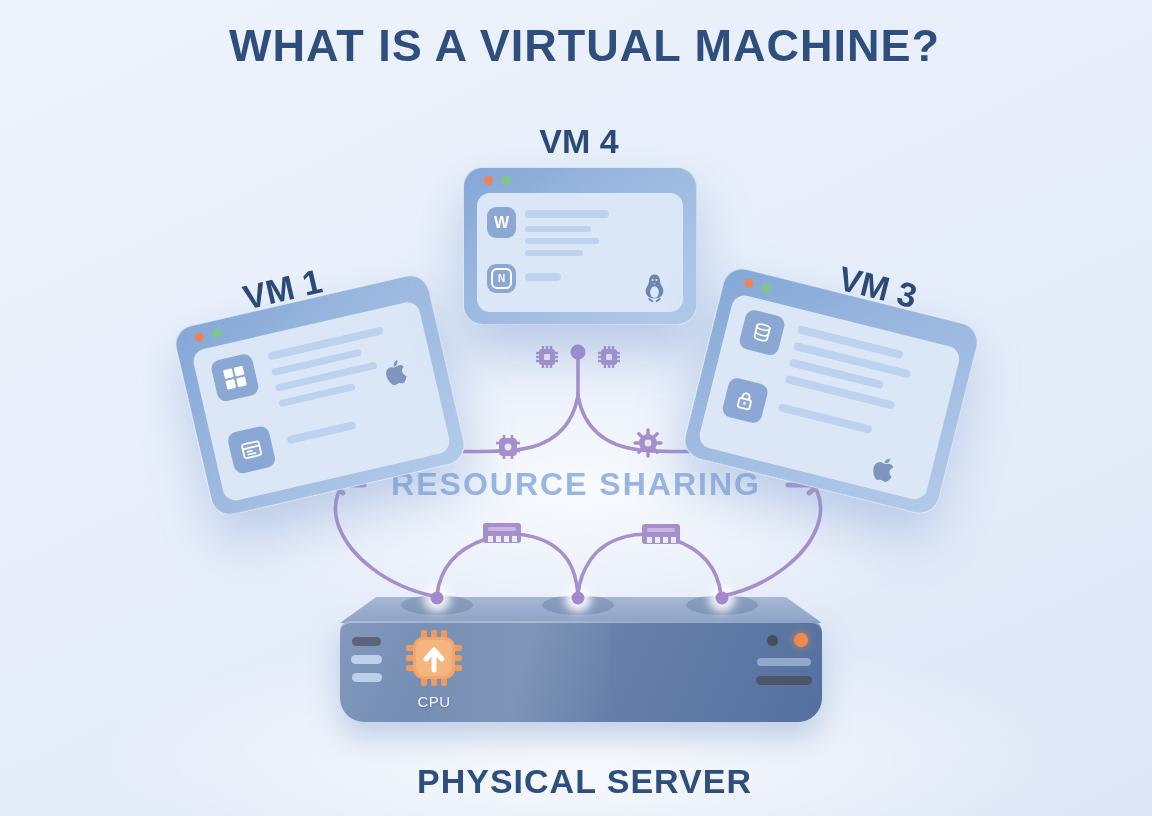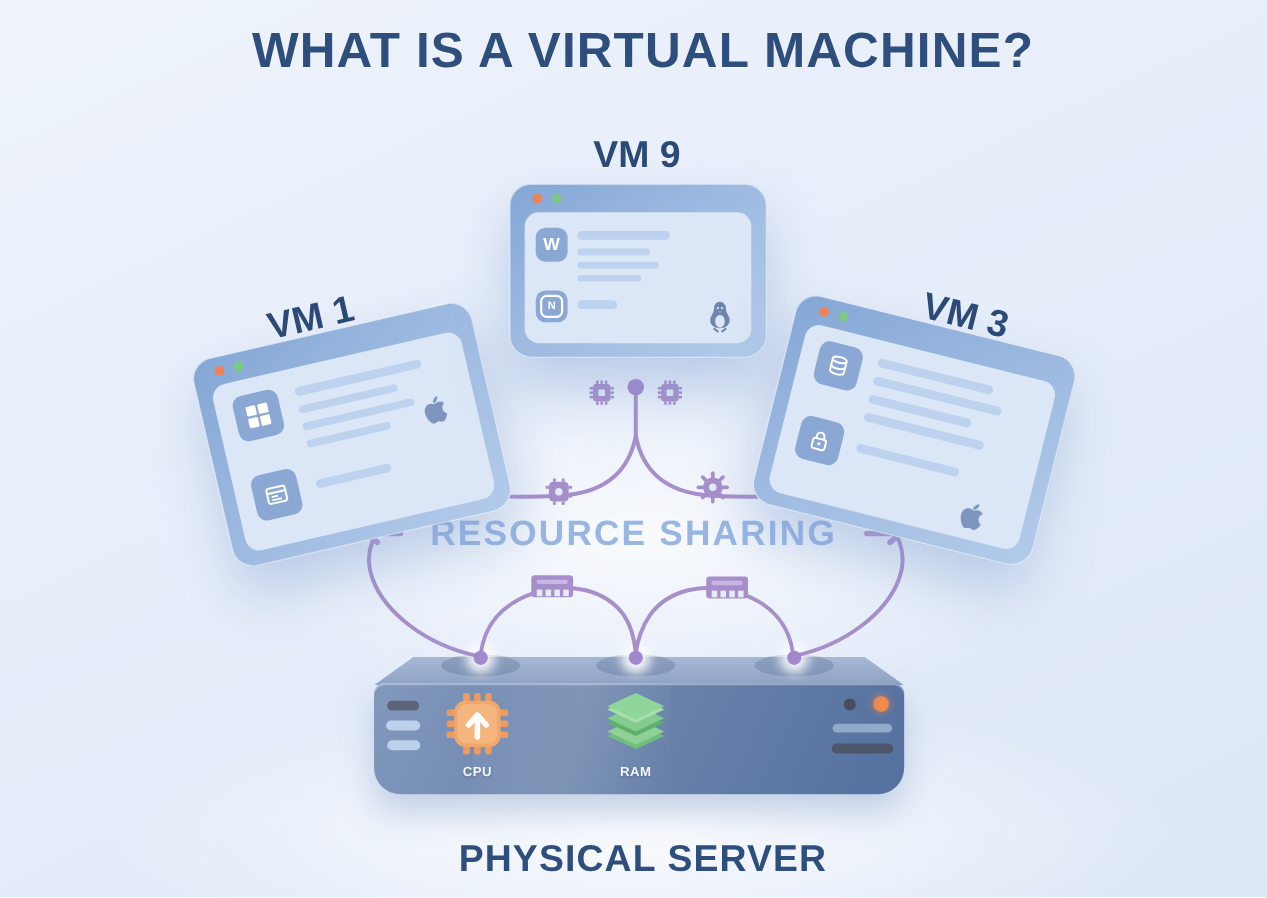--- a/index.html
+++ b/index.html
@@ -44,21 +44,21 @@
     background:linear-gradient(180deg,#a7b8d5 0%,#90a4c6 100%);}
   .server-front{position:absolute;left:340px;top:621px;width:482px;height:101px;
     border-radius:10px 10px 24px 24px;
     background:linear-gradient(115deg,#8298bd 0%,#6d86ad 40%,#54709f 100%);
     box-shadow:inset 0 2px 0 rgba(255,255,255,.35), 0 16px 30px rgba(110,140,190,.35);}
   .server-sheen{position:absolute;left:90px;top:0;width:180px;height:101px;
     background:linear-gradient(105deg,rgba(255,255,255,0) 0%,rgba(255,255,255,.12) 50%,rgba(255,255,255,0) 100%);}
   .vent{position:absolute;border-radius:5px;}
   .led{position:absolute;border-radius:50%;}
   .component{position:absolute;width:100px;text-align:center;}
-  .component-label{color:#f4f8ff;font-size:12px;font-weight:700;letter-spacing:.5px;
+  .component-label{color:#f4f8ff;font-size:15px;font-weight:400;letter-spacing:.5px;
     margin-top:2px;text-shadow:0 1px 2px rgba(40,60,100,.4);}
   .svg-overlay{position:absolute;left:0;top:0;z-index:2;pointer-events:none;}
 </style>
 </head>
 <body>
 
 <div class="canvas">
 
   <div class="page-title">WHAT IS A VIRTUAL MACHINE?</div>
 
@@ -90,21 +90,21 @@
           <rect x="3.5" y="5" width="17" height="14" rx="2" fill="none" stroke="#fff" stroke-width="1.8"></rect>
           <line x1="3.5" y1="9.5" x2="20.5" y2="9.5" stroke="#fff" stroke-width="1.8"></line>
           <line x1="7" y1="13" x2="13" y2="13" stroke="#fff" stroke-width="1.6"></line>
           <line x1="7" y1="16" x2="16" y2="16" stroke="#fff" stroke-width="1.6"></line>
         </svg>
       </div>
       <div class="bar" style="left:74px;top:104px;width:70px;"></div>
     </div>
   </div>
 
-  <div class="vm-label" style="left:463px;top:122px;width:232px;text-align:center;">VM 9</div>
+  <div class="vm-label" style="left:463px;top:122px;width:232px;text-align:center;">VM 4</div>
   <div class="vm-frame" style="left:463px;top:167px;width:232px;height:156px;">
     <div class="vm-dots">
       <span class="dot dot-orange"></span>
       <span class="dot dot-green"></span>
     </div>
     <div class="vm-panel">
       <div class="app-icon" style="left:10px;top:14px;width:29px;height:31px;font-size:16px;">
         <span>W</span>
       </div>
       <div class="bar" style="left:48px;top:17px;width:84px;"></div>
@@ -315,31 +315,20 @@
               <rect x="48" y="26" width="9" height="6" rx="2"></rect>
               <rect x="48" y="36" width="9" height="6" rx="2"></rect>
           </g>
           <rect x="8" y="8" width="42" height="42" rx="10" fill="#f2a669"></rect>
           <rect x="11" y="11" width="36" height="36" rx="8" fill="#f5b57e"></rect>
           <path d="M29 41V23 M21 30l8-9 8 9" stroke="#fff" stroke-width="5" fill="none" stroke-linecap="round" stroke-linejoin="round"></path>
         </svg>
         <div class="component-label">CPU</div>
       </div>
 
-      <div class="component" style="left:188px;top:8px;">
-        <svg width="64" height="58" viewBox="0 0 64 58">
-          <polygon points="32,28 58,40 32,52 6,40" fill="#6fbe7b"></polygon>
-          <polygon points="32,24 58,36 32,48 6,36" fill="#8ed096"></polygon>
-          <polygon points="32,16 58,28 32,40 6,28" fill="#5fb06c"></polygon>
-          <polygon points="32,12 58,24 32,36 6,24" fill="#84cc8e"></polygon>
-          <polygon points="32,4 58,16 32,28 6,16" fill="#a9dfae"></polygon>
-          <polygon points="32,1 58,13 32,25 6,13" fill="#90d59a"></polygon>
-        </svg>
-        <div class="component-label">RAM</div>
-      </div>
 
 
       <div class="led" style="left:427px;top:14px;width:11px;height:11px;background:#474e5e;"></div>
       <div class="led" style="left:454px;top:12px;width:14px;height:14px;background:#f0894e;box-shadow:0 0 8px rgba(240,137,78,.8);"></div>
       <div class="vent" style="left:417px;top:37px;width:54px;height:8px;background:#93a9ca;"></div>
       <div class="vent" style="left:416px;top:55px;width:56px;height:9px;background:#4d5669;"></div>
     </div>
   </div>
 
   <div class="server-title">PHYSICAL SERVER</div>

